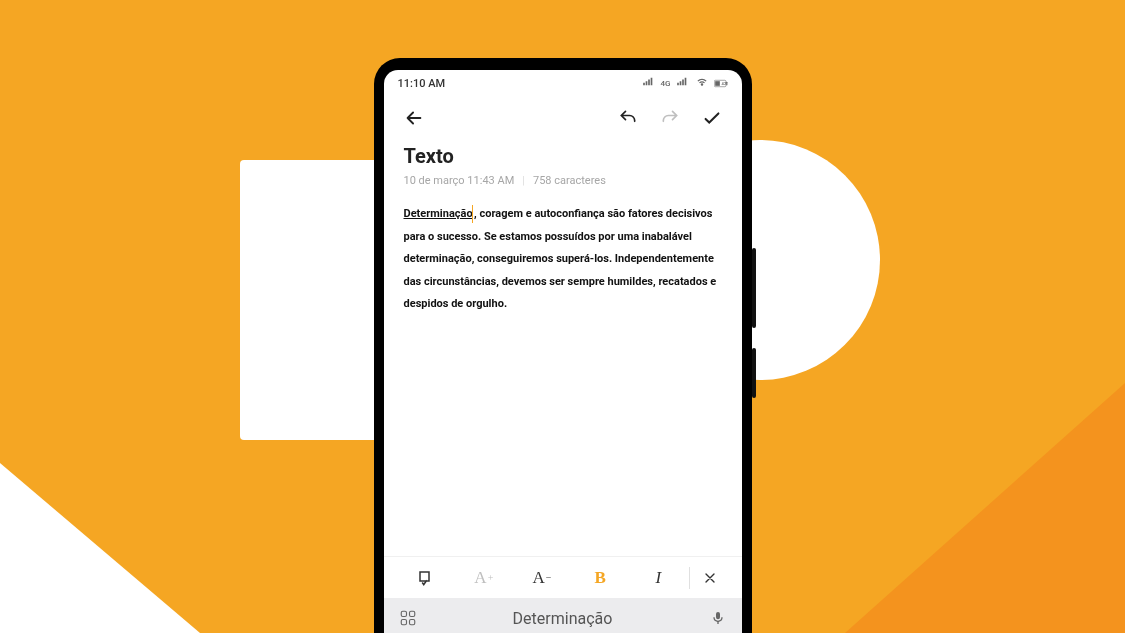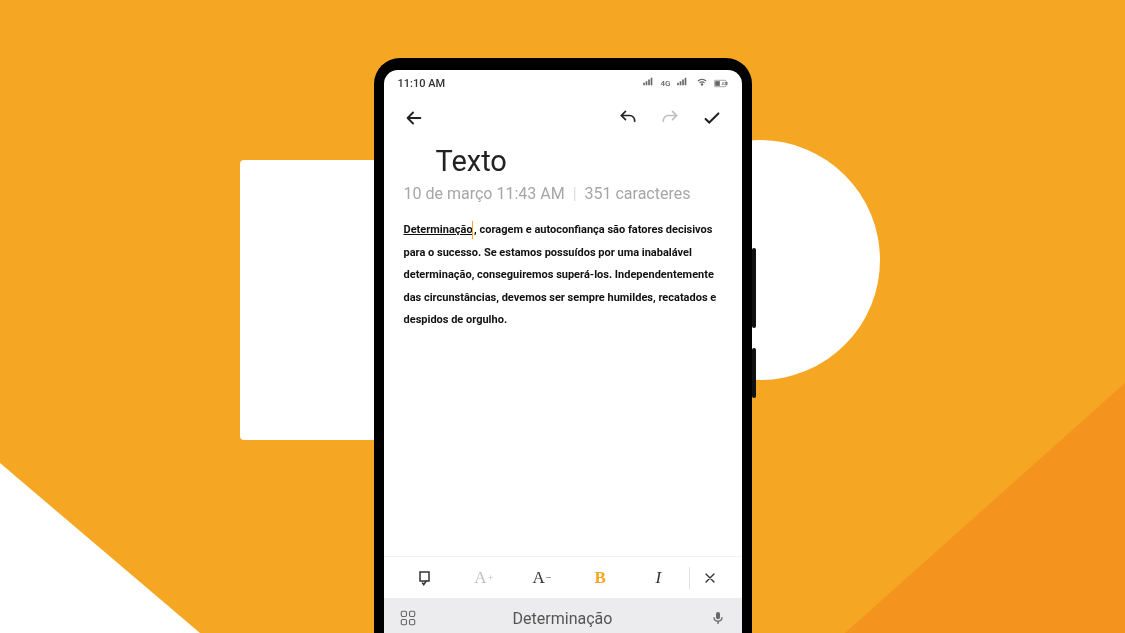--- a/index.html
+++ b/index.html
@@ -116,28 +116,27 @@
       justify-content: center;
       cursor: pointer;
       color: #222;
     }
     .header-btn.disabled { color: #bfbfbf; }
 
     .title-row {
       padding: 2px 20px 2px 20px;
     }
     .note-title {
-      font-size: 29px;
-      font-weight: 400;
+      font-size: 20px;
+      font-weight: 700;
       color: #222;
-      margin-left: 32px;
     }
     .meta-row {
       padding: 4px 20px 16px 20px;
-      font-size: 16px;
+      font-size: 11px;
       color: #a6a6a6;
       display: flex;
       align-items: center;
     }
     .meta-row .divider {
       margin: 0 8px;
       color: #ddd;
     }
 
     .note-body {
@@ -284,21 +283,21 @@
       </div>
     </div>
 
     <div class="title-row">
       <div class="note-title">Texto</div>
     </div>
 
     <div class="meta-row">
       <span>10 de março  11:43 AM</span>
       <span class="divider">|</span>
-      <span>351 caracteres</span>
+      <span>758 caracteres</span>
     </div>
 
     <div class="note-body">
       <span class="underlined">Determinação</span><span class="cursor"></span><span>, coragem e autoconfiança são fatores decisivos para o sucesso. Se estamos possuídos por uma inabalável determinação, conseguiremos superá-los. Independentemente das circunstâncias, devemos ser sempre humildes, recatados e despidos de orgulho.</span>
     </div>
 
     <div class="format-toolbar">
       <div class="fmt-btn">
         <svg width="18" height="18" viewBox="0 0 24 24">
             <path fill="none" stroke="currentColor" stroke-width="2" d="M4 4h12v12H4z M7 18l2 3 4-6"></path>

